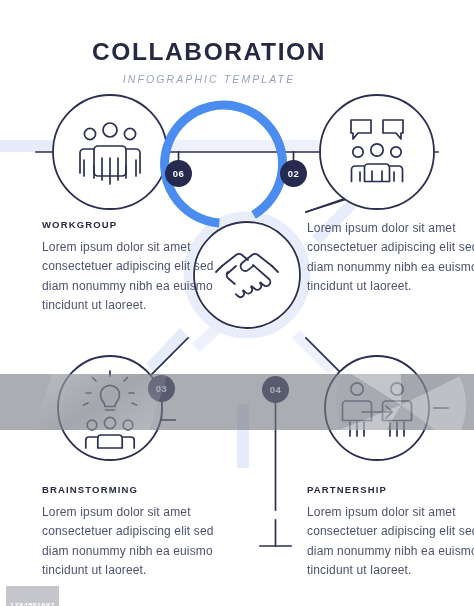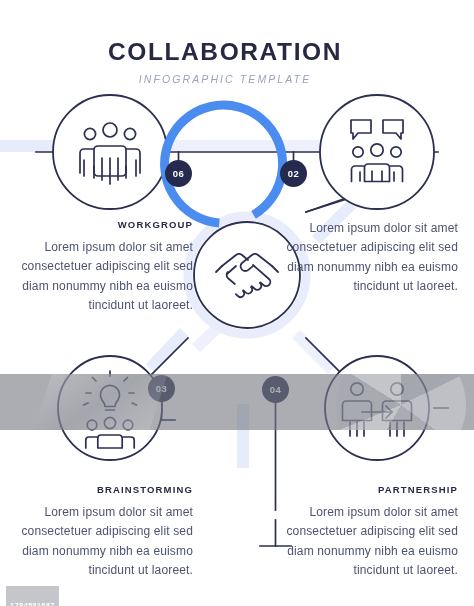--- a/index.html
+++ b/index.html
@@ -29,21 +29,20 @@
     pointer-events: none;
   }
   .layer.clickable { pointer-events: auto; }
 
   
   #title-block {
     position: absolute;
     left: 0; top: 40px;
     width: 418px;
     text-align: center;
-    padding-left: 16px;
   }
   #main-title {
     font-size: 24.5px;
     font-weight: bold;
     letter-spacing: 1.6px;
     color: #262943;
     line-height: 1;
     margin: 0;
   }
   #sub-title {
@@ -53,21 +52,22 @@
     letter-spacing: 2.1px;
     color: #9aa3bd;
     line-height: 1;
     font-style: italic;
   }
 
   
   .text-block {
     position: absolute;
     width: 175px;
-    text-align: right;
+    text-align: left;
+    margin-left: 24px;
   }
   .tb-head {
     font-size: 9.5px;
     font-weight: bold;
     letter-spacing: 1.15px;
     color: #262943;
     margin-bottom: 8px;
   }
   .tb-body {
     font-size: 12px;

